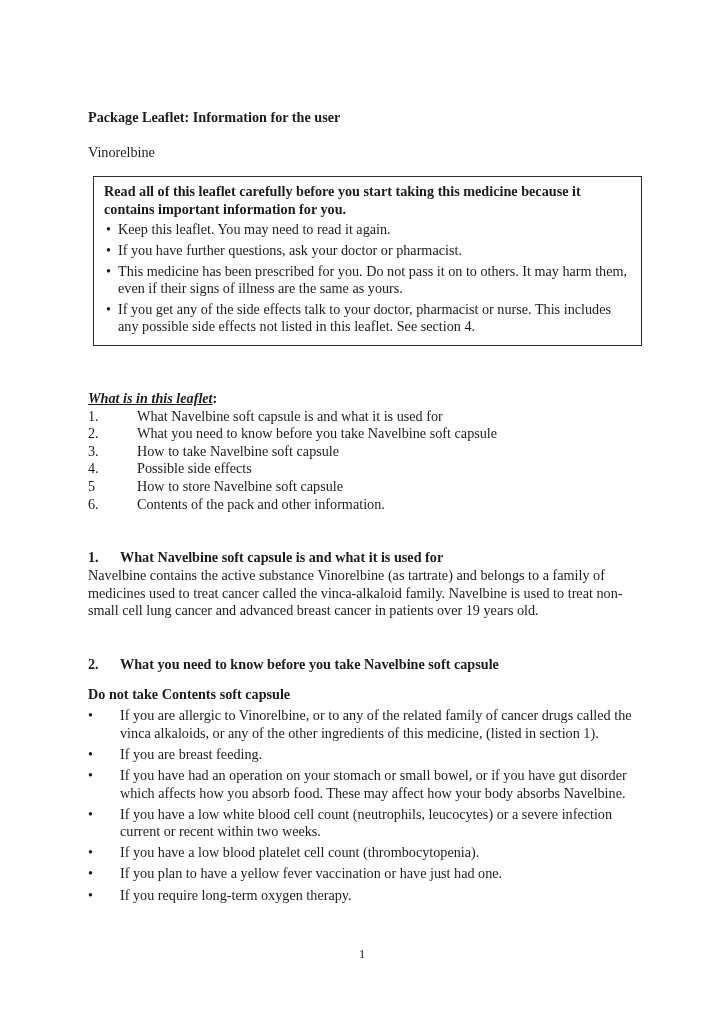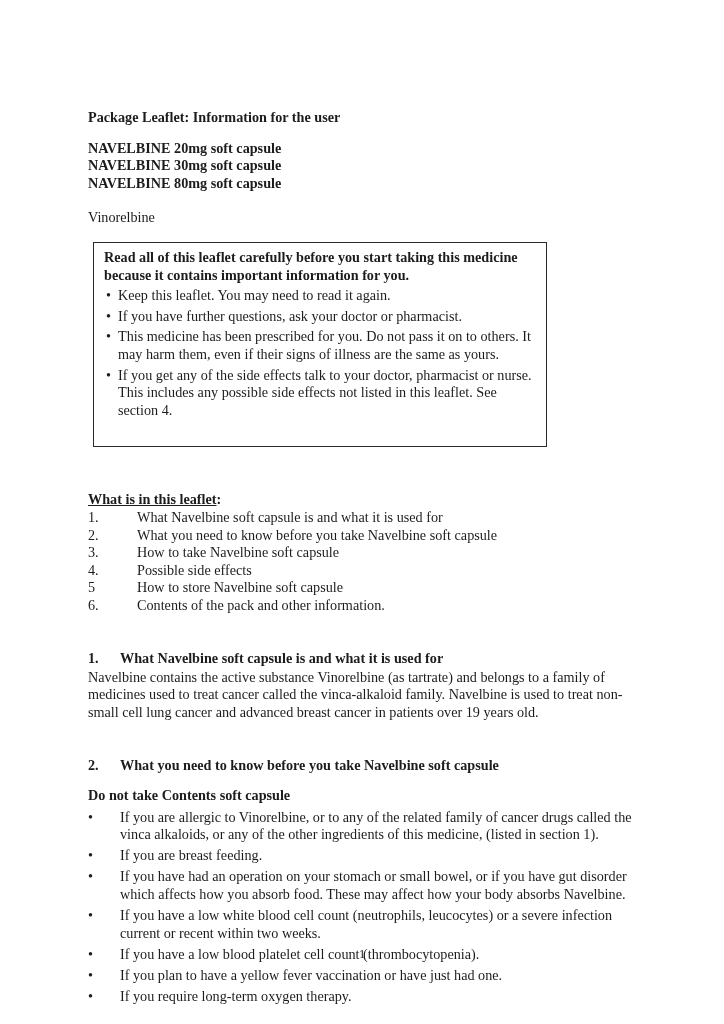--- a/index.html
+++ b/index.html
@@ -20,39 +20,39 @@
     text-align: left;
     font-weight: bold;
     margin-bottom: 13px;
   }
   .strengths div { font-weight: bold; }
   .active-substance { margin-top: 17px; }
 
   .notice-box {
     margin-top: 15px;
     margin-left: 5px;
-    width: 454px;
+    width: 549px;
     border: 1px solid #2b2b2b;
-    padding: 6px 10px 27px 10px;
+    padding: 6px 10px 9px 10px;
   }
   .notice-intro { font-weight: bold; }
   .notice-bullets { margin-top: 2px; }
   .bullet-row { display: flex; margin-top: 3px; }
   .notice-bullets .bullet-glyph {
     width: 14px;
     flex: 0 0 14px;
     text-align: left;
     padding-left: 2px;
   }
   .bullet-glyph { color: #1c1c1c; }
   .bullet-text { flex: 1; }
 
   .toc { margin-top: 44px; }
   .toc-heading { font-weight: bold; }
-  .toc-heading .underlined { text-decoration: underline; }
+  .toc-heading .underlined { text-decoration: underline; font-style: italic; }
   .toc-row { display: flex; }
   .toc-num { width: 49px; flex: 0 0 49px; }
   .toc-text { flex: 1; }
 
   .section { margin-top: 36px; }
   .section-heading { display: flex; font-weight: bold; }
   .section-num { width: 32px; flex: 0 0 32px; }
   .section-body { margin-top: 0.5px; }
   .sub-heading { font-weight: bold; margin-top: 12px; }
 
@@ -69,25 +69,20 @@
     font-size: 12.5px;
   }
 </style>
 </head>
 <body>
 
 <div class="page">
 
   <div class="doc-title">Package Leaflet: Information for the user</div>
 
-  <div class="strengths">
-    <div>NAVELBINE 20mg soft capsule</div>
-    <div>NAVELBINE 30mg soft capsule</div>
-    <div>NAVELBINE 80mg soft capsule</div>
-  </div>
 
   <div class="active-substance">Vinorelbine</div>
 
   <div class="notice-box">
     <div class="notice-intro">Read all of this leaflet carefully before you start taking this medicine because it contains important information for you.</div>
     <div class="notice-bullets">
       <div class="bullet-row">
         <span class="bullet-glyph">•</span>
         <span class="bullet-text">Keep this leaflet. You may need to read it again.</span>
       </div>

